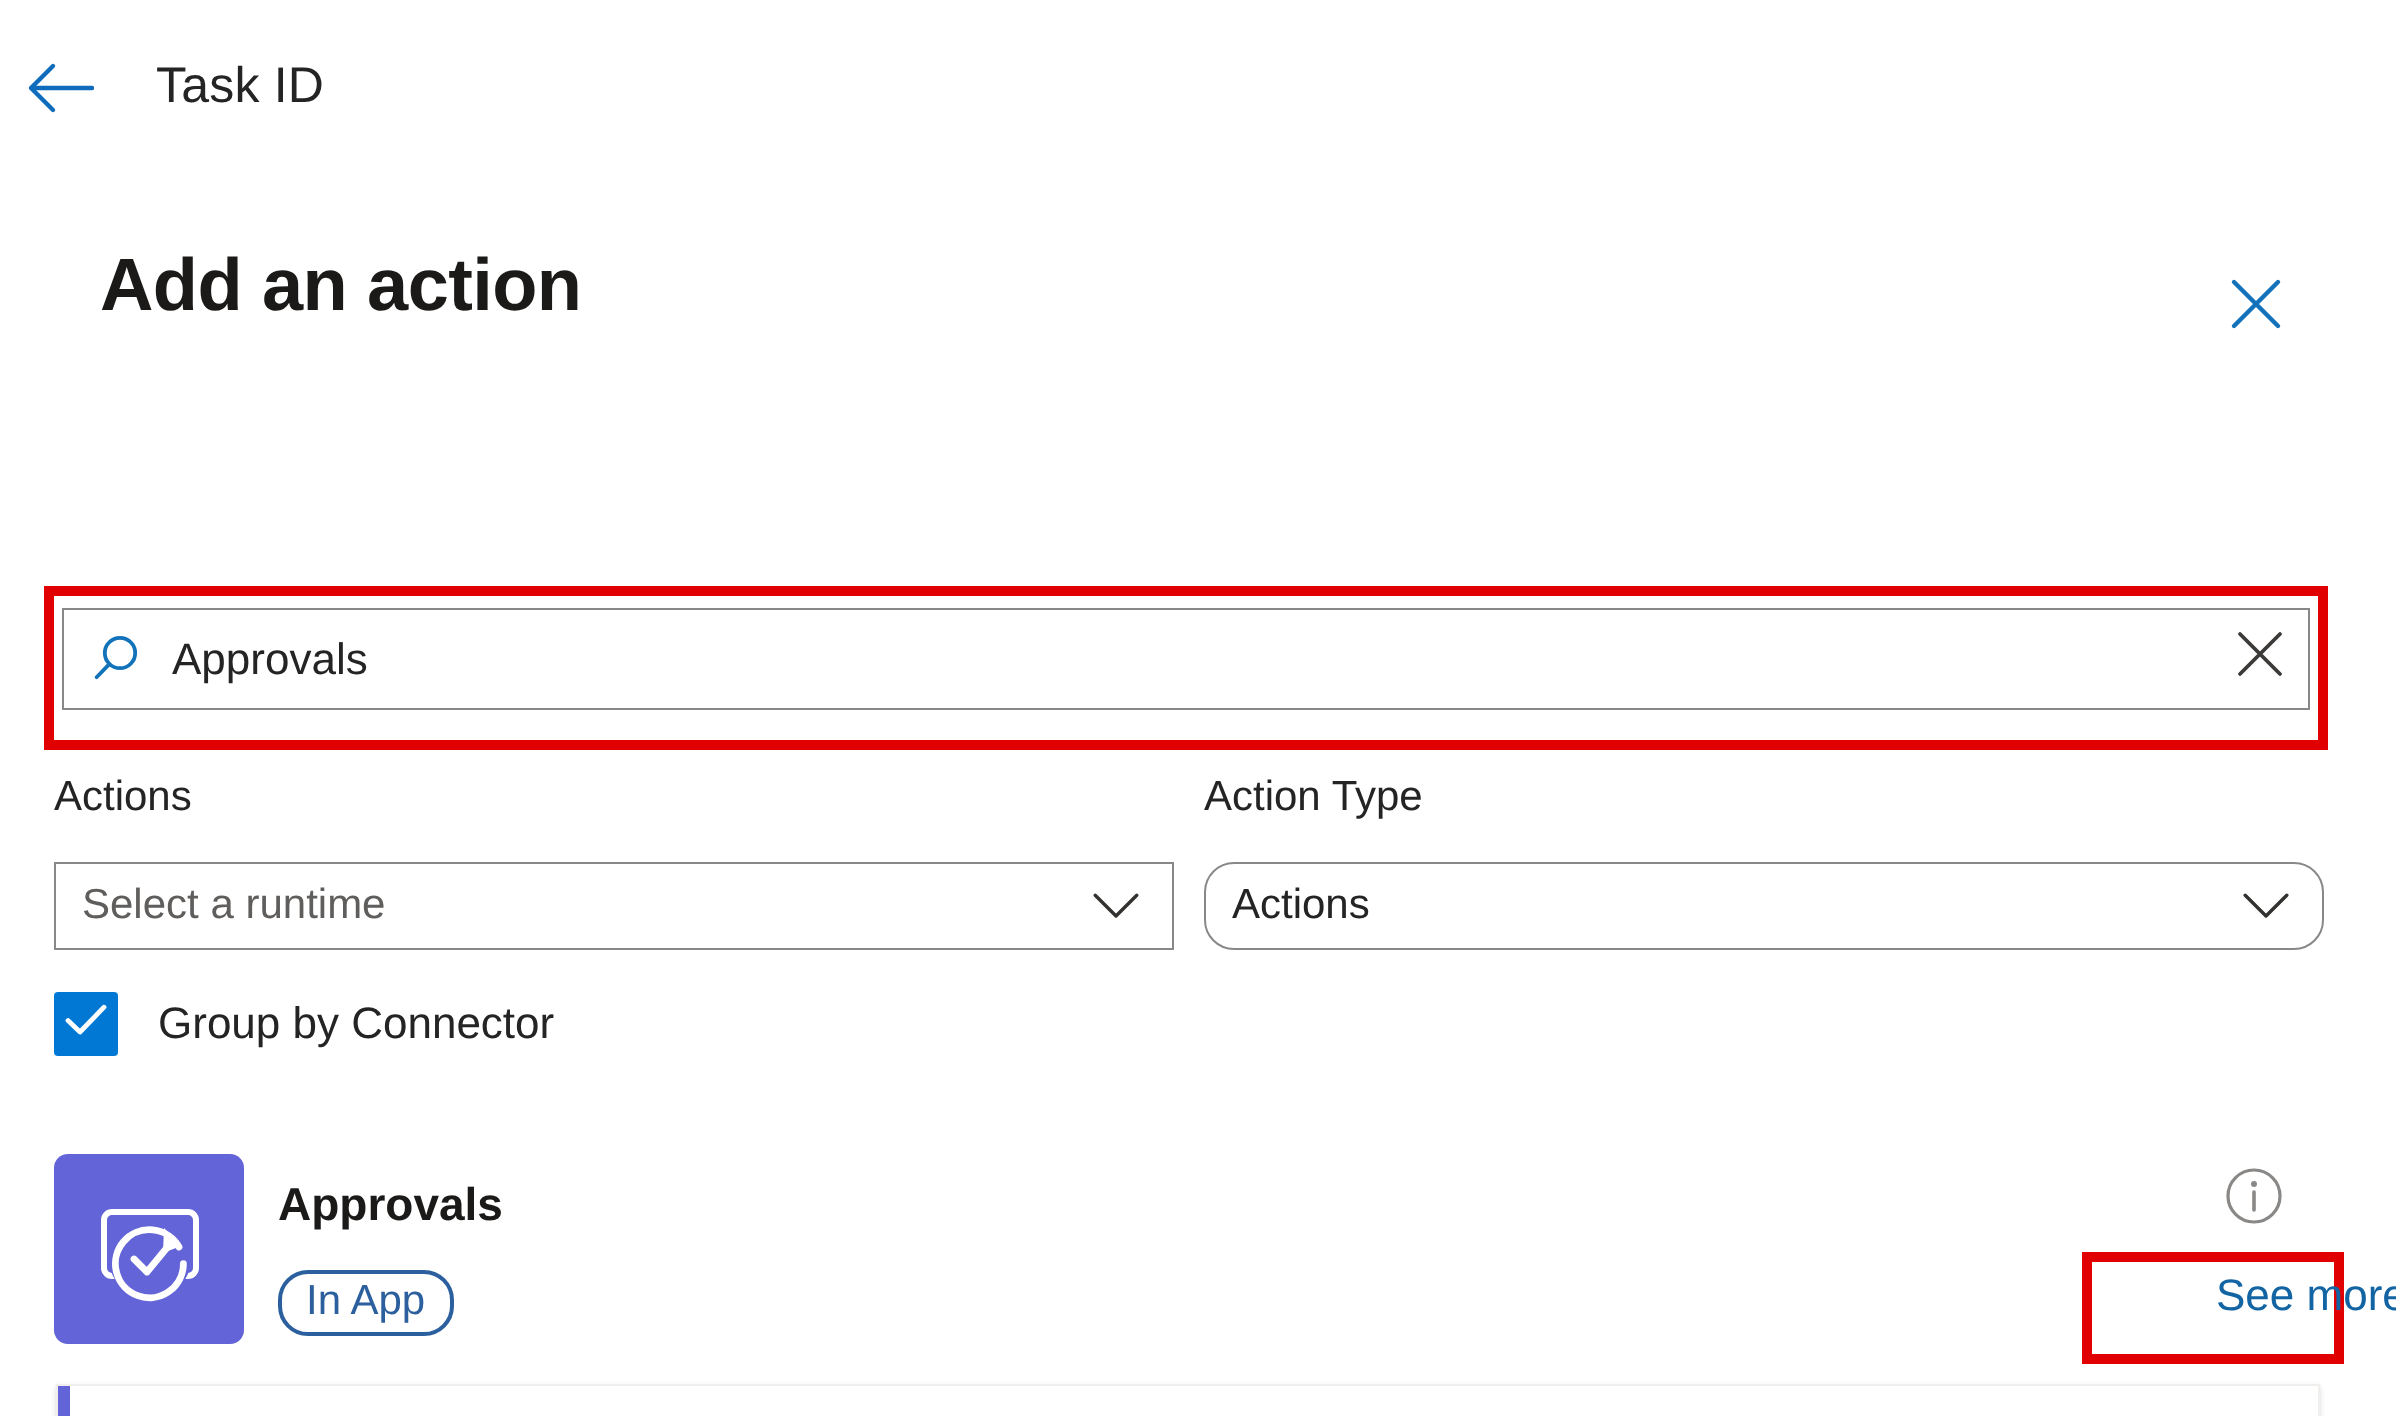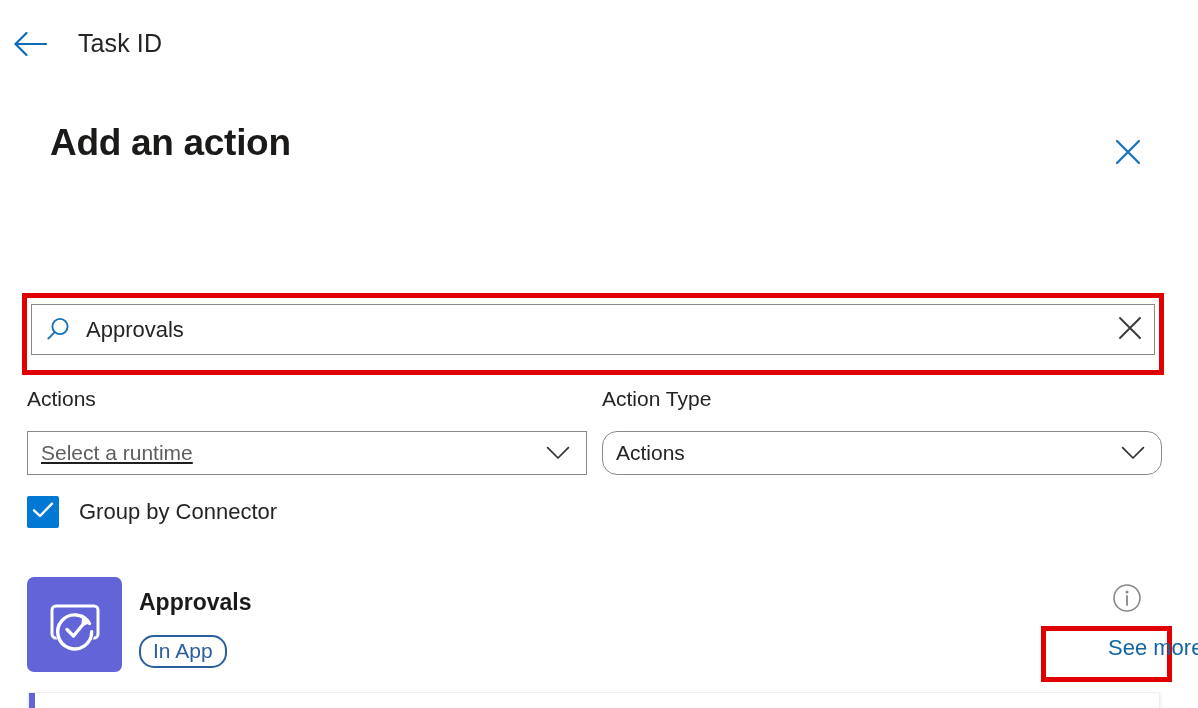--- a/index.html
+++ b/index.html
@@ -94,21 +94,21 @@
   }
   #lbl-runtime { left: 27px; top: 315px; }
   #lbl-actiontype { left: 602px; top: 315px; }
 
   .dropdown {
     position: absolute; height: 44px;
     border: 1px solid #8a8886; background: #ffffff;
     display: flex; align-items: center;
     cursor: pointer;
   }
-  #dd-runtime { left: 27px; top: 359px; width: 560px; text-decoration: underline; }
+  #dd-runtime { left: 27px; top: 359px; width: 560px; }
   #dd-actiontype { left: 602px; top: 359px; width: 560px; border-radius: 15px; }
   .dd-value { font-size: 21px; margin-left: 13px; flex: 1; }
   .dd-value.placeholder { color: #605e5c; }
   .dd-value.selected { color: #242424; }
   .dd-chevron { margin-right: 16px; display:flex; align-items:center; }
 
   
   .check-row {
     position: absolute; left: 27px; top: 424px;
     display: flex; align-items: center; cursor: pointer;

